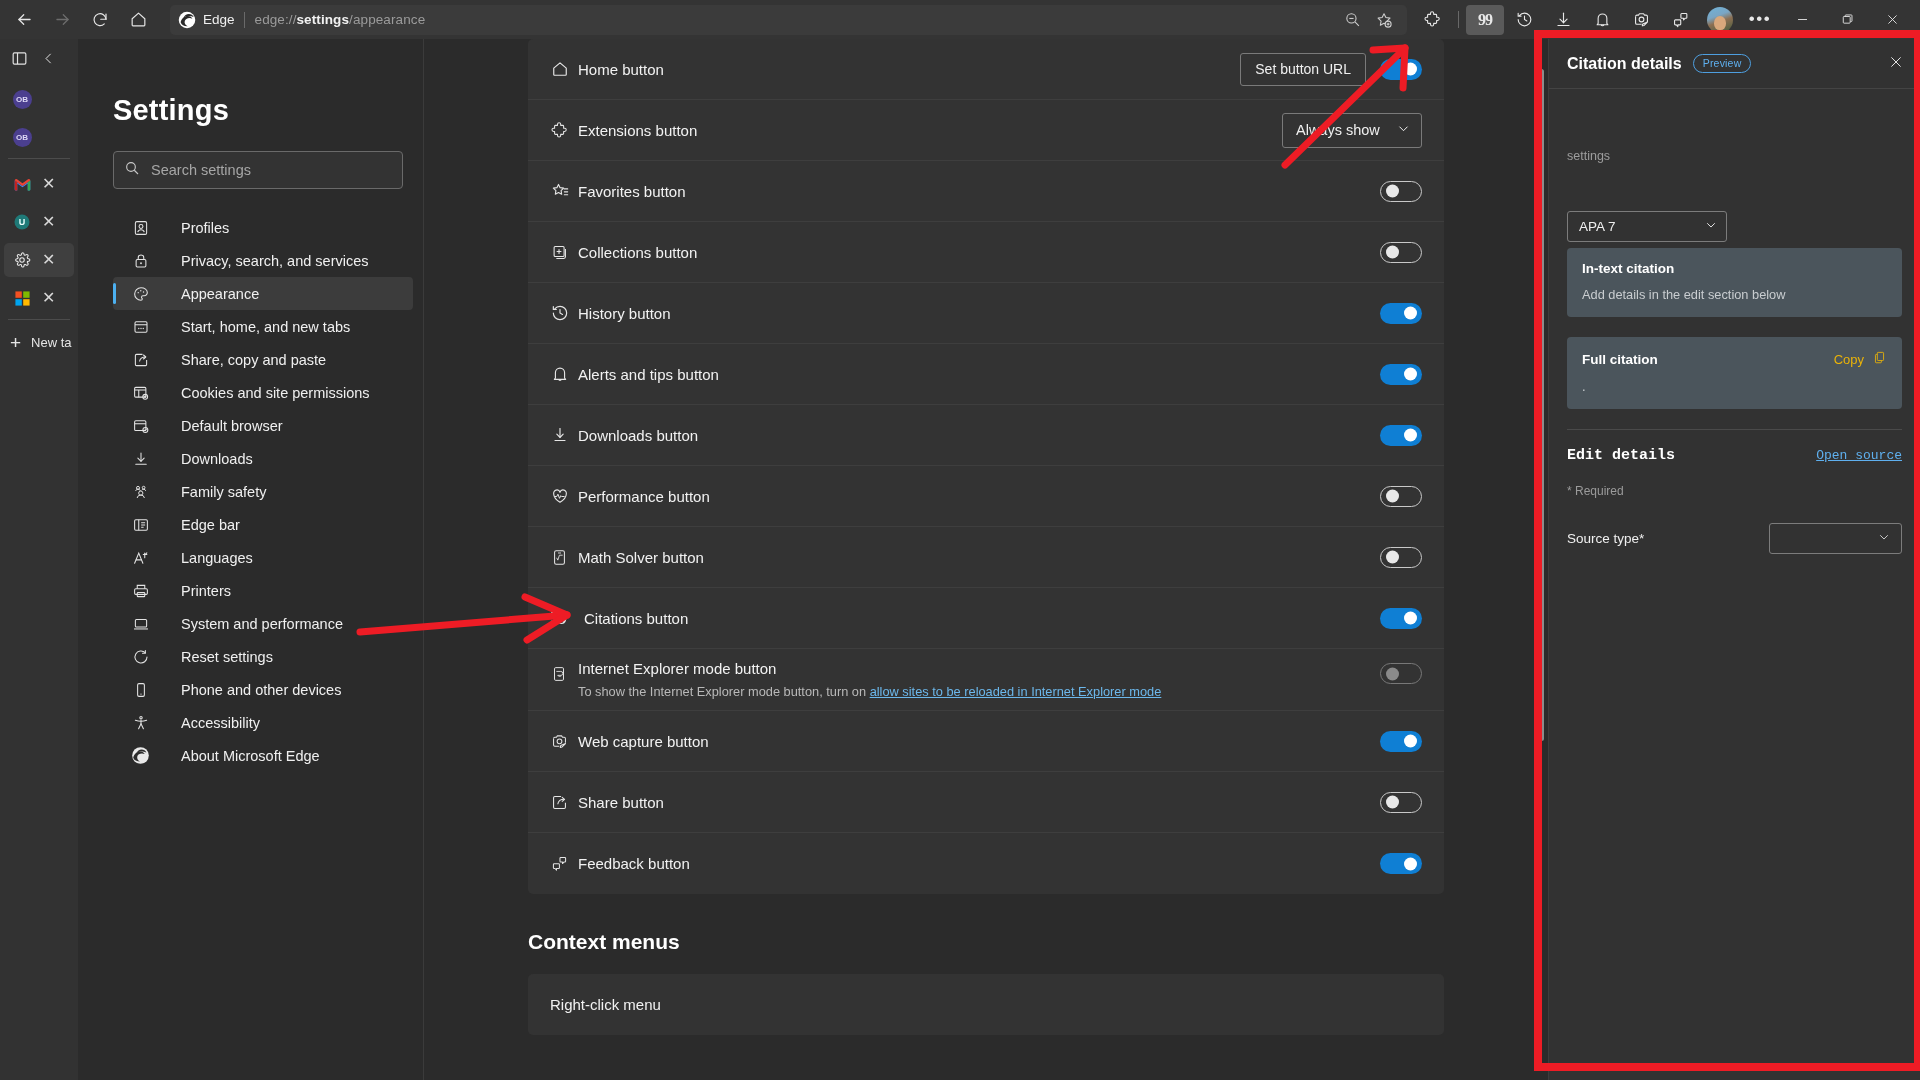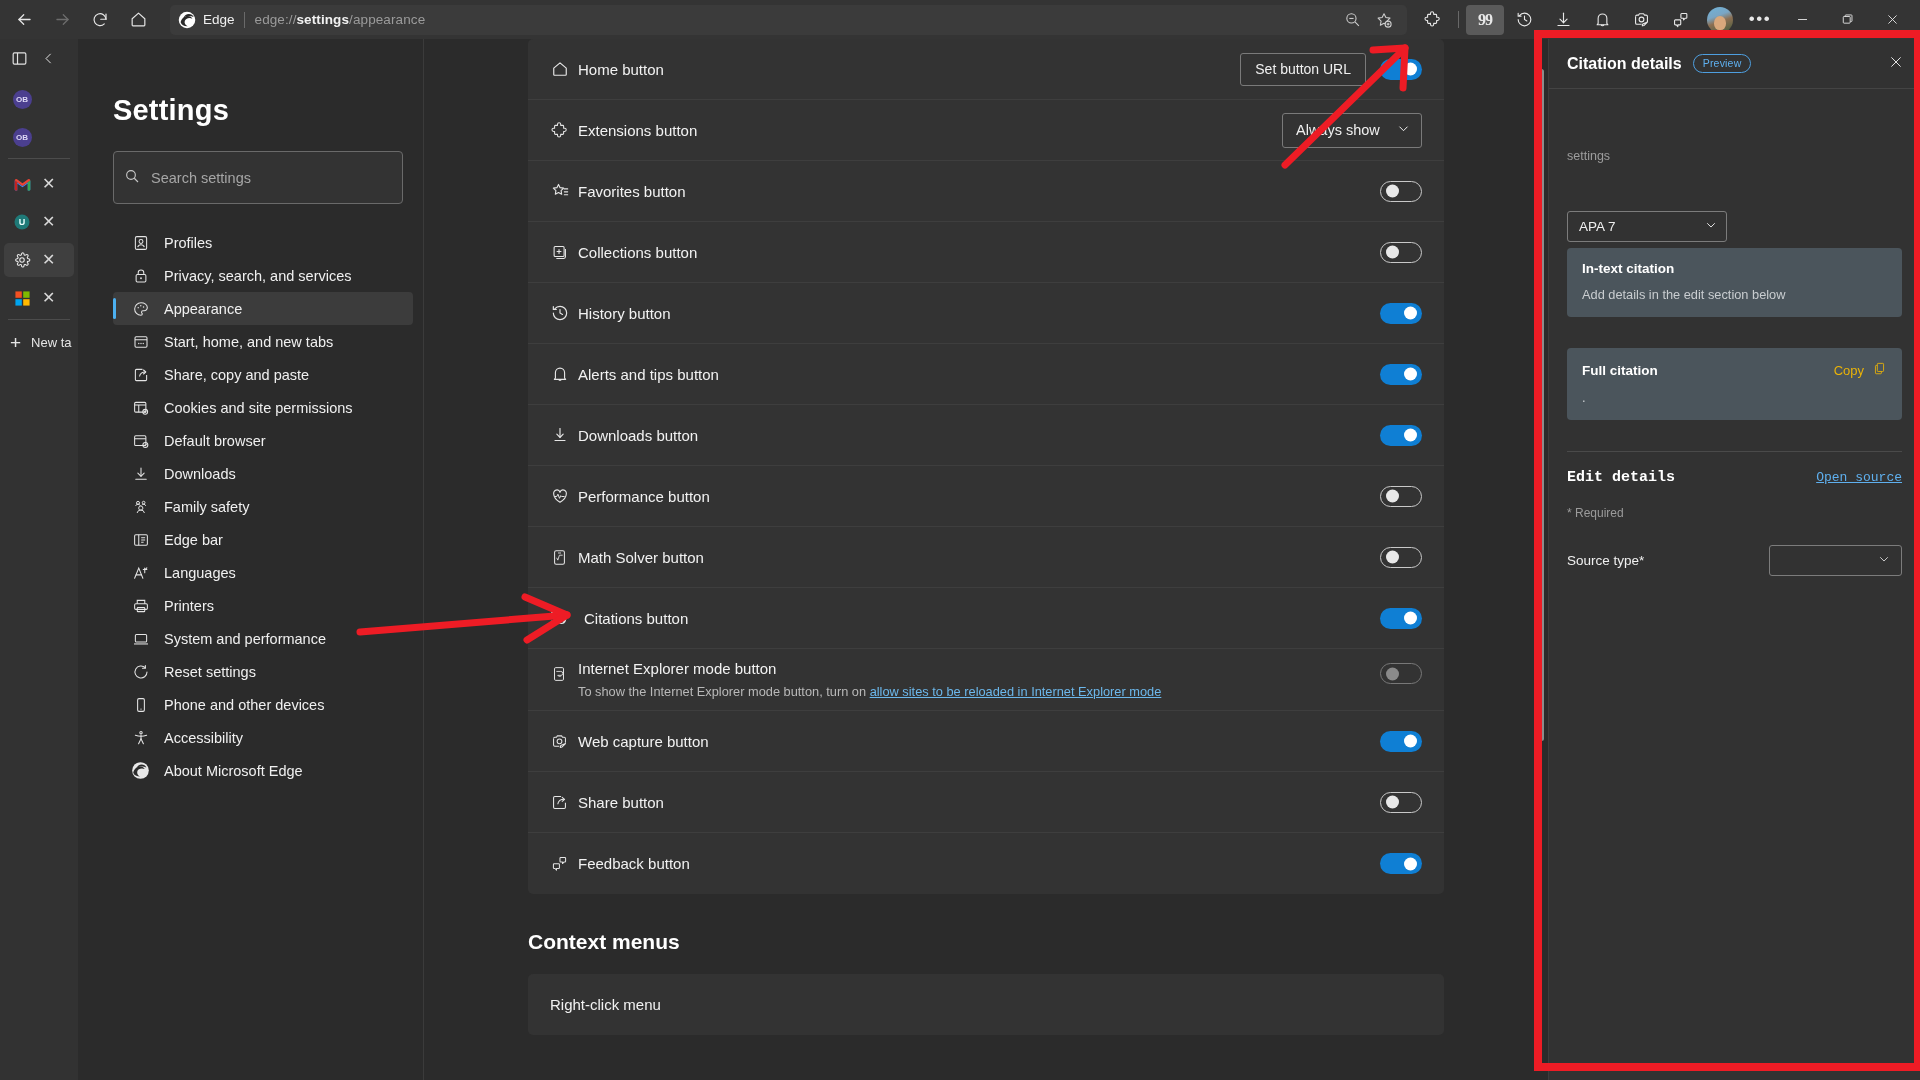--- a/index.html
+++ b/index.html
@@ -89,35 +89,35 @@
 
   
   .settings-nav {
     width: 345px; flex: 0 0 345px;
     background: #2b2b2b;
     padding: 55px 0 0 35px;
     overflow: hidden;
   }
   .settings-title { font-size: 29px; font-weight: 600; letter-spacing:0.2px; margin-bottom: 24px; }
   .search-box {
-    width: 290px; height: 53px;
+    width: 290px; height: 38px;
     border: 1px solid #6a6a6a; border-radius: 4px;
     background: #333333;
     display: flex; align-items: center; padding: 0 10px; gap: 11px;
     margin-bottom: 22px;
   }
   .search-box input {
     background: transparent; border: 0; outline: 0;
     color: #e9e9e9; font-size: 14.5px; width: 100%;
     font-family: "Liberation Sans", sans-serif;
   }
   .search-box input::placeholder { color: #a6a6a6; }
   .nav-item {
     height: 33px; width: 300px;
-    display: flex; align-items: center; gap: 14px;
+    display: flex; align-items: center; gap: 31px;
     padding-left: 18px; border-radius: 4px;
     position: relative; font-size: 14.5px; color: #f0f0f0;
     white-space: nowrap;
   }
   .nav-item.active { background: #3c3c3c; }
   .nav-item.active:before {
     content:""; position:absolute; left: 0px; top: 6px;
     width: 3px; height: 21px; background: #4cb0f0; border-radius:2px;
   }
   .nav-ico { width:19px; height:19px; flex:0 0 19px; display:flex;align-items:center;justify-content:center; color:#e4e4e4;}
@@ -197,21 +197,21 @@
   }
   .cite-close { margin-left:auto; color:#e4e4e4; }
   .cite-body { padding: 16px 18px 0 18px; }
   .cite-sourcename { font-size: 12.5px; color: #9d9d9d; margin: 44px 0 48px 0; }
   .style-select {
     width: 160px; height: 31px; border: 1px solid #7c7c7c; border-radius: 3px;
     display:flex; align-items:center; justify-content:space-between;
     padding: 0 8px 0 11px; font-size: 13.5px; color:#f0f0f0;
     margin-bottom: 6px;
   }
-  .cite-card { background: #4b555c; border-radius: 4px; padding: 13px 15px 15px 15px; margin-bottom: 31px; }
+  .cite-card { background: #4b555c; border-radius: 4px; padding: 13px 15px 15px 15px; margin-bottom: 20px; }
   .cite-card-head { display:flex; align-items:center; }
   .cite-card-title { font-size: 13.5px; font-weight: 700; }
   .copy-btn { margin-left:auto; display:flex; align-items:center; gap:8px; font-size:13px; color:#eab308; }
   .cite-card-body { font-size: 12.8px; color: #c9cdd0; margin-top: 11px; }
   .cite-full { min-height: 64px; }
   .cite-sep { height:1px; background:#4a4a4a; margin: 10px 0 0 0; }
   .edit-head { display:flex; align-items:center; padding-top: 17px; font-family: Liberation Mono, monospace; }
   .edit-title { font-size: 15px; font-weight: 700; }
   .open-source { margin-left:auto; font-size: 13px; color:#5fb0ef; }
   .required { font-size: 12px; color:#9b9b9b; margin-top: 20px; }

